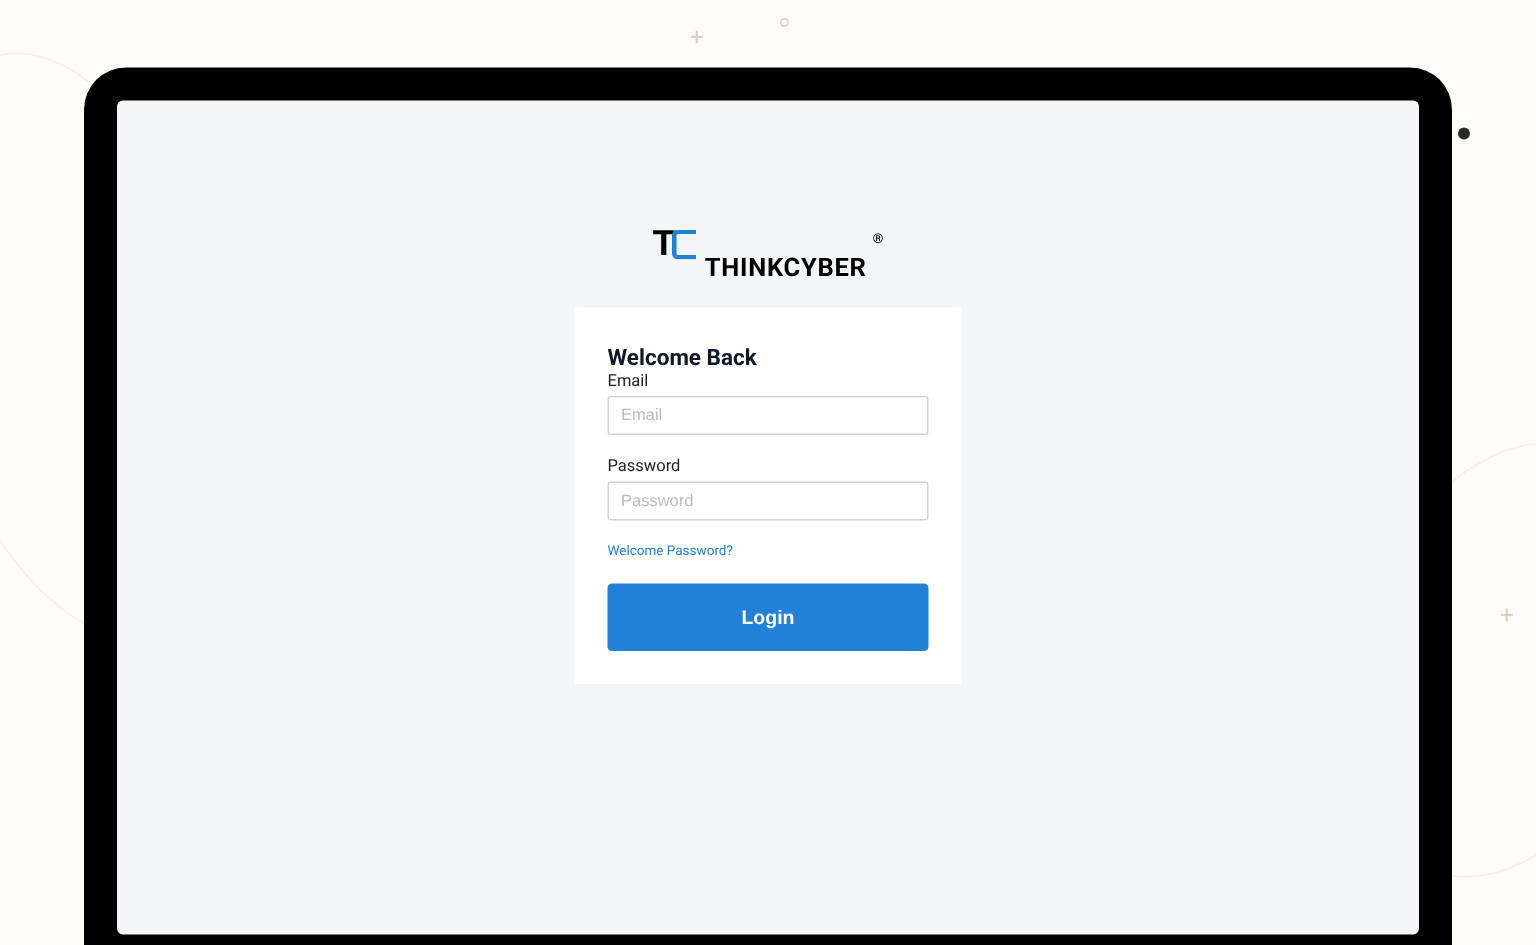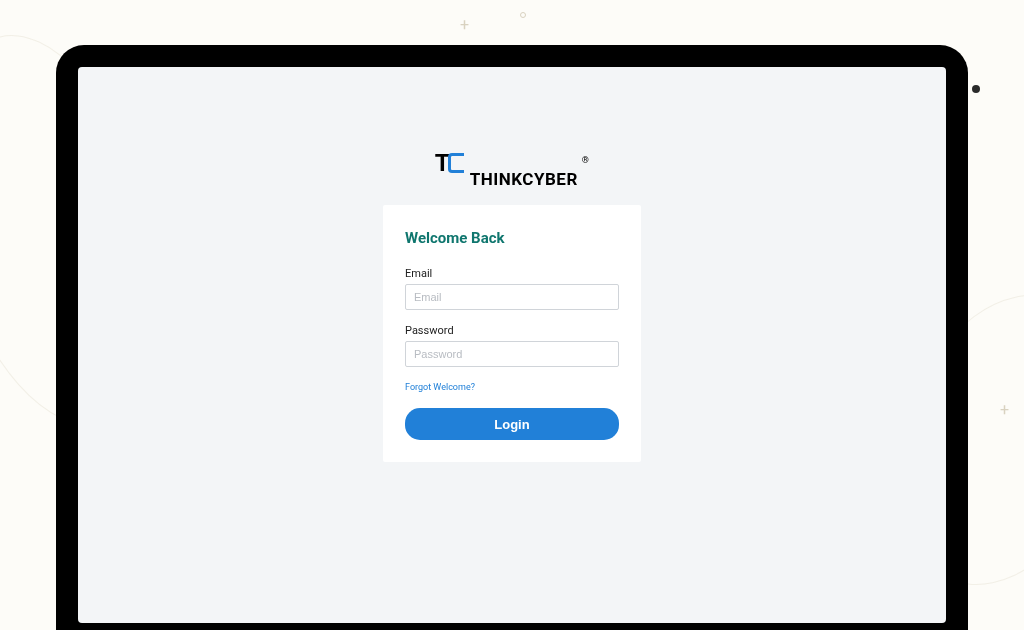--- a/index.html
+++ b/index.html
@@ -138,22 +138,21 @@
     }
     .login-card {
       background: #fff;
       width: 258px;
       padding: 24px 22px 22px 22px;
       border-radius: 2px;
     }
     .welcome-title {
       font-size: 15px;
       font-weight: 700;
-      color: #0f766e;
-      margin-bottom: 20px;
+      color: #0f172a;
     }
     .field-label {
       font-size: 11px;
       color: #222;
       display: block;
       margin-bottom: 4px;
     }
     .text-input {
       width: 100%;
       height: 26px;
@@ -174,25 +173,25 @@
     .forgot-link {
       font-size: 9px;
       color: #2180d8;
       text-decoration: none;
       display: inline-block;
       margin-bottom: 16px;
       cursor: pointer;
     }
     .login-btn {
       width: 100%;
-      height: 32px;
+      height: 45px;
       background: #2180d8;
       color: #fff;
       border: none;
-      border-radius: 15px;
+      border-radius: 3px;
       font-size: 13px;
       font-weight: 600;
       cursor: pointer;
     }
     .signup-row {
       margin-top: 24px;
       font-size: 12px;
       color: #333;
     }
     .signup-link {
@@ -226,20 +225,20 @@
 
     <div class="login-card">
       <div class="welcome-title">Welcome Back</div>
 
       <label class="field-label">Email</label>
       <input type="text" class="text-input" placeholder="Email" style="">
 
       <label class="field-label">Password</label>
       <input type="password" class="text-input password-input" placeholder="Password" style="">
 
-      <a class="forgot-link">Forgot Welcome?</a>
+      <a class="forgot-link">Welcome Password?</a>
 
       <button class="login-btn">Login</button>
     </div>
 
 
   </div>
 </div>
 
 </body></html>

